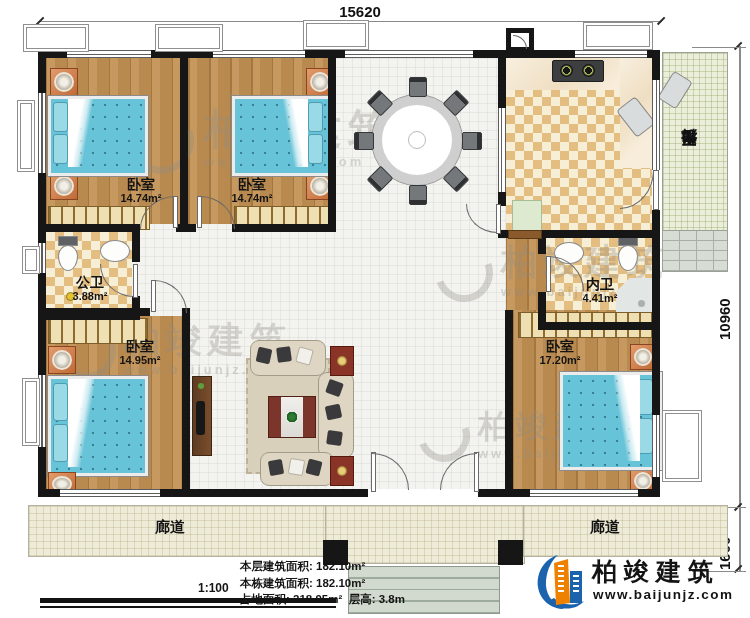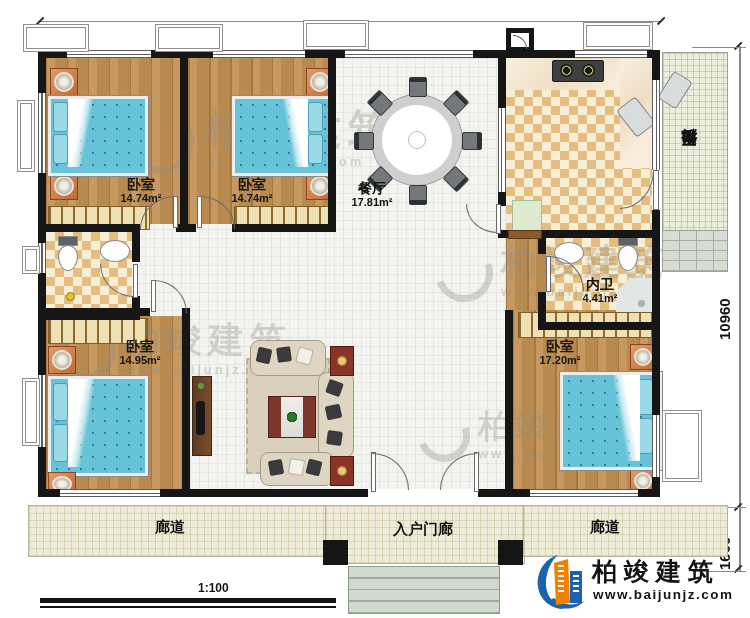--- a/index.html
+++ b/index.html
@@ -65,41 +65,41 @@
   .stepband{position:absolute;background:repeating-linear-gradient(180deg,#d2dacf 0 10px,#9cab9c 10px 11.6px);border:1px solid #8f9a8f;}
 </style>
 </head>
 <body>
 
 <div id="stage">
 
   <div class="dimline" style="left:40px;top:21px;width:622px;height:1px;"></div>
   <div class="tick" style="left:35px;top:20px;"></div>
   <div class="tick" style="left:656px;top:20px;"></div>
+  <div class="dimtext" style="left:290px;top:3px;width:140px;text-align:center;">15620</div>
 
   <div class="dimline" style="left:739px;top:46px;width:1.5px;height:462px;"></div>
   <div class="tick" style="left:733px;top:45px;"></div>
   <div class="tick" style="left:733px;top:506px;"></div>
   <div class="dimline" style="left:692px;top:47px;width:54px;height:1px;"></div>
   <div class="dimline" style="left:710px;top:507px;width:36px;height:1px;"></div>
   <div class="dimtext vdim" style="left:716px;top:248px;height:92px;">10960</div>
 
   <div class="dimline" style="left:739px;top:508px;width:1.5px;height:64px;"></div>
   <div class="tick" style="left:733px;top:568px;"></div>
   <div class="dimline" style="left:692px;top:571px;width:54px;height:1px;"></div>
   <div class="dimtext vdim" style="left:716px;top:512px;height:58px;">1600</div>
 
   <div class="corr" style="left:28px;top:505px;width:297px;height:50px;"></div>
   <div class="corr" style="left:325px;top:505px;width:198px;height:57px;"></div>
   <div class="corr" style="left:523px;top:505px;width:203px;height:50px;"></div>
   <div class="stepband" style="left:348px;top:566px;width:150px;height:46px;"></div>
   <div class="wall" style="left:323px;top:540px;width:25px;height:25px;"></div>
   <div class="wall" style="left:498px;top:540px;width:25px;height:25px;"></div>
   <div class="corr-label" style="left:130px;top:518px;width:80px;">廊道</div>
-  <div class="corr-label" style="left:363px;top:520px;width:120px;">入户门廊</div>
   <div class="corr-label" style="left:565px;top:518px;width:80px;">廊道</div>
 
   <div class="plat" style="left:662px;top:52px;width:64px;height:178px;border:1px solid #9aa298;"></div>
   <div class="brick" style="left:662px;top:230px;width:64px;height:40px;"></div>
   <div class="rl" style="left:678px;top:88px;width:24px;height:140px;">
     <div class="nm vdim abs" style="font-size:16px;left:2px;top:0;height:140px;">粗加工平台</div>
   </div>
   <div class="white-fix" style="left:664px;top:74px;width:20px;height:30px;transform:rotate(32deg);background:#d9dcdc;border-radius:4px;"></div>
 
   <div class="tile" style="left:46px;top:58px;width:606px;height:439px;"></div>
@@ -334,40 +334,45 @@
   <div class="arc" style="left:440px;top:453px;width:36px;height:36px;border-top-left-radius:100%;border-width:1.4px 0 0 1.4px;"></div>
 
   <div class="rl" style="left:101px;top:176px;width:80px;">
     <div class="nm">卧室</div>
     <div class="ar">14.74m²</div>
   </div>
   <div class="rl" style="left:212px;top:176px;width:80px;">
     <div class="nm">卧室</div>
     <div class="ar">14.74m²</div>
   </div>
-  <div class="rl" style="left:330px;top:180px;width:84px;">
-    <div class="nm">餐厅</div>
-    <div class="ar">17.81m²</div>
+  <div class="rl" style="left:52px;top:274px;width:76px;">
+    <div class="nm">公卫</div>
+    <div class="ar">3.88m²</div>
   </div>
   <div class="rl" style="left:562px;top:276px;width:76px;">
     <div class="nm">内卫</div>
     <div class="ar">4.41m²</div>
   </div>
   <div class="rl" style="left:98px;top:338px;width:84px;">
     <div class="nm">卧室</div>
     <div class="ar">14.95m²</div>
   </div>
   <div class="rl" style="left:518px;top:338px;width:84px;">
     <div class="nm">卧室</div>
     <div class="ar">17.20m²</div>
   </div>
 
   <div class="abs" style="left:198px;top:581px;font-size:12px;font-weight:bold;">1:100</div>
   <div class="abs" style="left:40px;top:598px;width:296px;height:5px;background:#141414;"></div>
   <div class="abs" style="left:40px;top:606px;width:296px;height:2px;background:#141414;"></div>
+  <div class="abs" style="left:240px;top:558px;width:230px;font-size:11.5px;font-weight:bold;line-height:1.45;">
+    <div><span>本层建筑面积:</span> <span>182.10m²</span></div>
+    <div><span>本栋建筑面积:</span> <span>182.10m²</span></div>
+    <div><span>占地面积:</span> <span>218.95m²</span>&nbsp;&nbsp;<span>层高:</span> <span>3.8m</span></div>
+  </div>
 
   <div class="abs" style="left:532px;top:551px;width:200px;height:60px;">
     <svg width="54" height="60" viewBox="0 0 54 60" style="position:absolute;left:0;top:0;">
       <path d="M26 4 C12 8 4 22 6 36 C8 50 20 58 32 58 C19 52 13 42 14 30 C15 18 20 9 26 4 Z" fill="#1c63ad"></path>
       <path d="M16 50 C26 60 44 60 52 50 C43 55 30 55 22 47 Z" fill="#1c63ad"></path>
       <polygon points="22,12 36,8 38,52 24,54" fill="#ee8200"></polygon>
       <rect x="38" y="20" width="12" height="32" fill="#1c63ad"></rect>
       <g fill="#ffffff">
         <rect x="26" y="14" width="6" height="2"></rect>
           <rect x="26" y="19" width="6" height="2"></rect>

